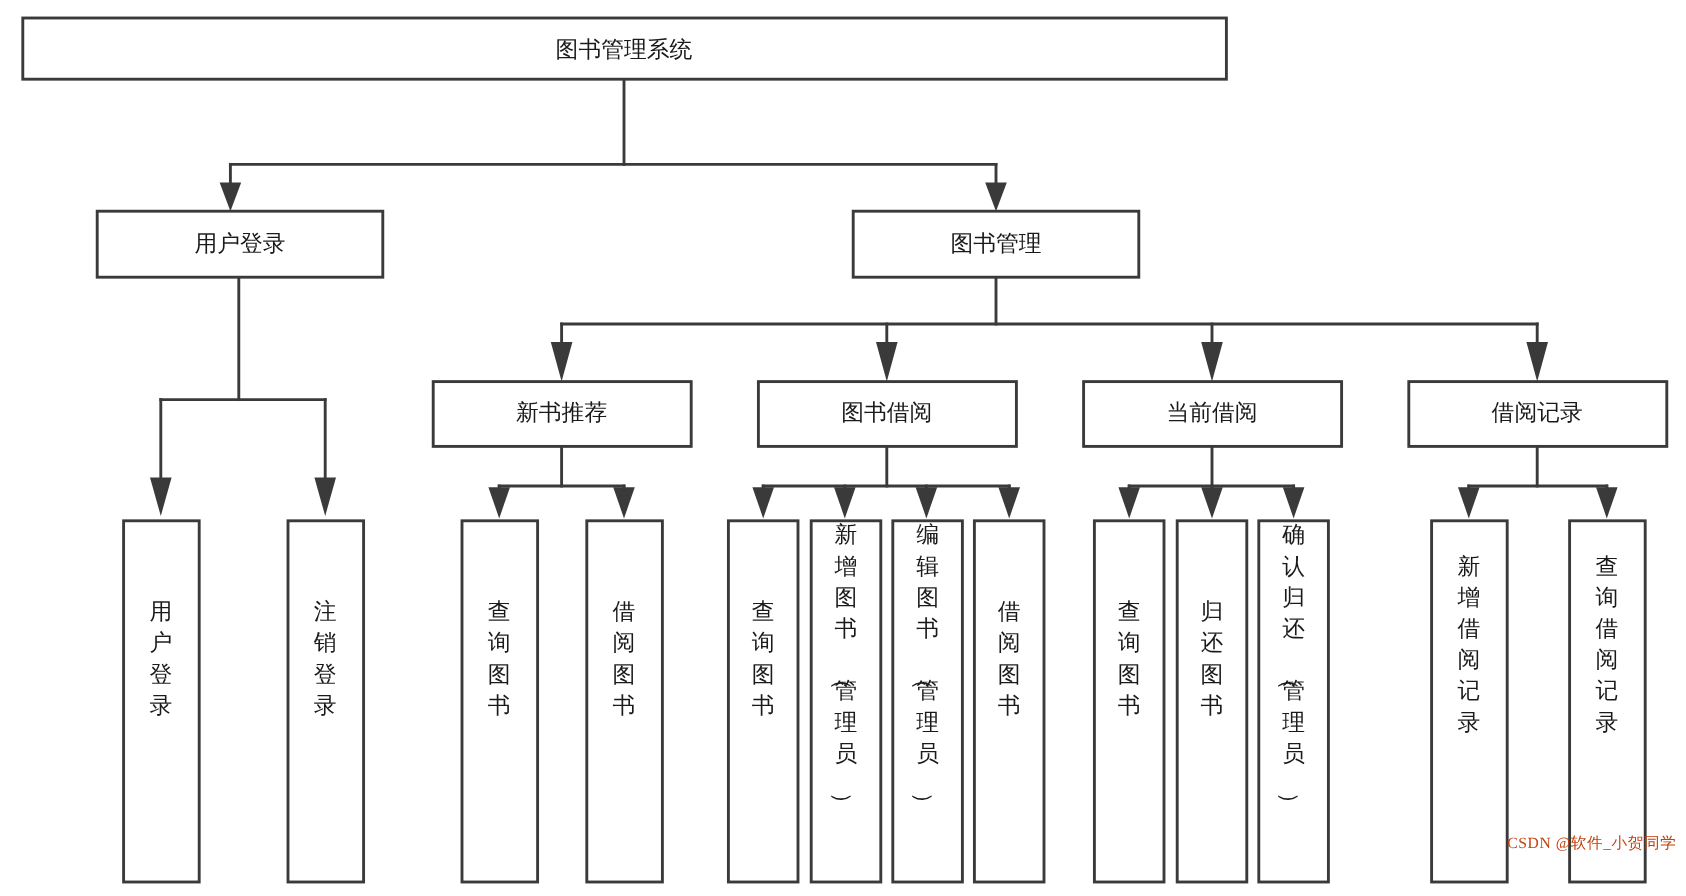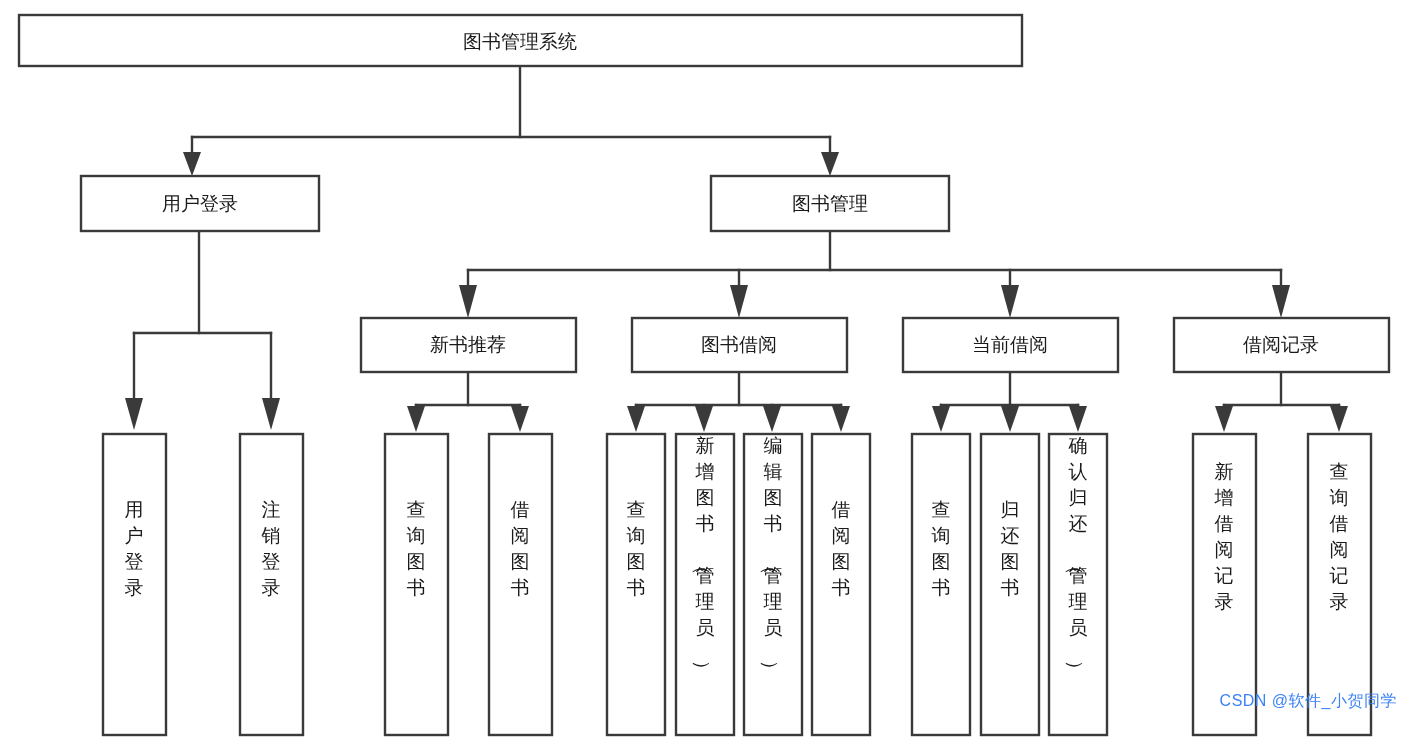--- a/index.html
+++ b/index.html
@@ -53,23 +53,23 @@
   .node-label-v {
     font-family: "DejaVu Sans", "Liberation Sans", sans-serif;
     font-size: 19px;
     fill: #1a1a1a;
     text-anchor: middle;
   }
   .watermark {
     position: absolute;
     right: 8px;
     bottom: 4px;
-    font-family: Liberation Sans, sans-serif;
-    font-size: 16px;
-    color: #3b82f6;
+    font-family: Liberation Serif, serif;
+    font-size: 13px;
+    color: #c2410c;
     letter-spacing: 0.5px;
     white-space: nowrap;
     pointer-events: none;
   }
 </style>
 </head>
 <body>
 
 <div id="diagram-root">
 

